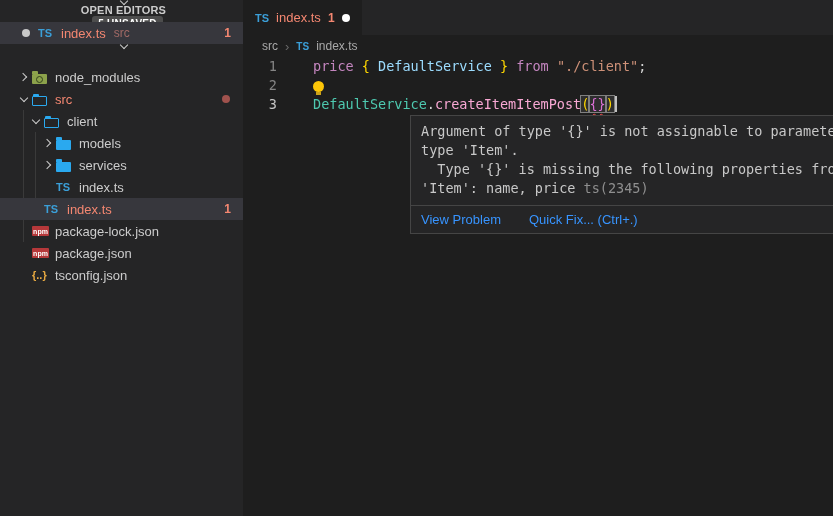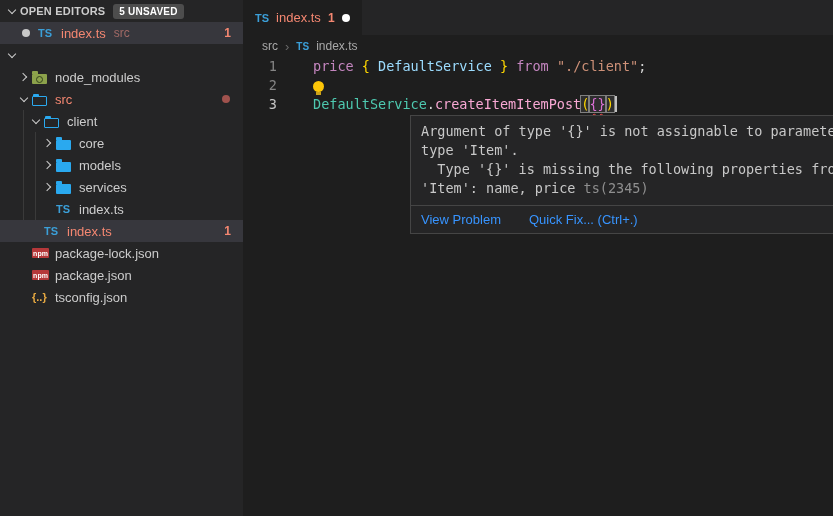--- a/index.html
+++ b/index.html
@@ -4,21 +4,21 @@
 <style>
   * { margin:0; padding:0; box-sizing:border-box; }
   html,body { width:833px; height:516px; overflow:hidden; background:#1e1e1e; }
   body { position:relative; font-family:"Liberation Sans",sans-serif; }
 
   
   .sidebar { position:absolute; left:0; top:0; width:243px; height:516px; background:#252526; color:#cccccc; }
   .sb-header { height:35px; display:flex; align-items:center; padding:0 14px 0 12px; font-size:11px; letter-spacing:.4px; color:#bbbbbb; }
   .sb-more { margin-left:auto; font-size:15px; color:#c5c5c5; cursor:pointer; line-height:1; }
 
-  .section-header { height:22px; display:flex; align-items:center; padding-left:4px; font-weight:bold; font-size:11px; color:#cccccc; letter-spacing:.2px; }
+  .section-header { height:22px; display:flex; align-items:center; padding-left:4px; font-weight:bold; font-size:11px; color:#cccccc; letter-spacing:.2px;flex-direction:column; }
   .badge-gray { margin-left:8px; background:#4d4d4d; color:#ffffff; font-size:10px; font-weight:bold; padding:2px 6px; border-radius:3px; }
 
   .row { height:22px; display:flex; align-items:center; position:relative; font-size:13px; color:#cccccc; cursor:pointer; }
   .row.selected { background:#37373d; }
   .pad0 { padding-left:16px; } .pad1 { padding-left:28px; } .pad2 { padding-left:40px; }
 
   .twisty { width:16px; flex:none; display:flex; align-items:center; justify-content:center; }
   .twisty::before { content:""; width:5px; height:5px; border-right:1.4px solid #cccccc; border-bottom:1.4px solid #cccccc; }
   .twisty.right::before { transform:rotate(-45deg); margin-left:-2px; }
   .twisty.down::before  { transform:rotate(45deg); margin-top:-2px; }
@@ -127,27 +127,20 @@
     </div>
 
     <div class="row pad1">
       <span class="twisty down"></span>
       <span class="ico">
           <span class="folder open"></span>
         </span>
       <span>client</span>
     </div>
 
-    <div class="row pad2">
-      <span class="twisty right"></span>
-      <span class="ico">
-          <span class="folder"></span>
-        </span>
-      <span>core</span>
-    </div>
 
     <div class="row pad2">
       <span class="twisty right"></span>
       <span class="ico">
           <span class="folder"></span>
         </span>
       <span>models</span>
     </div>
 
     <div class="row pad2">

